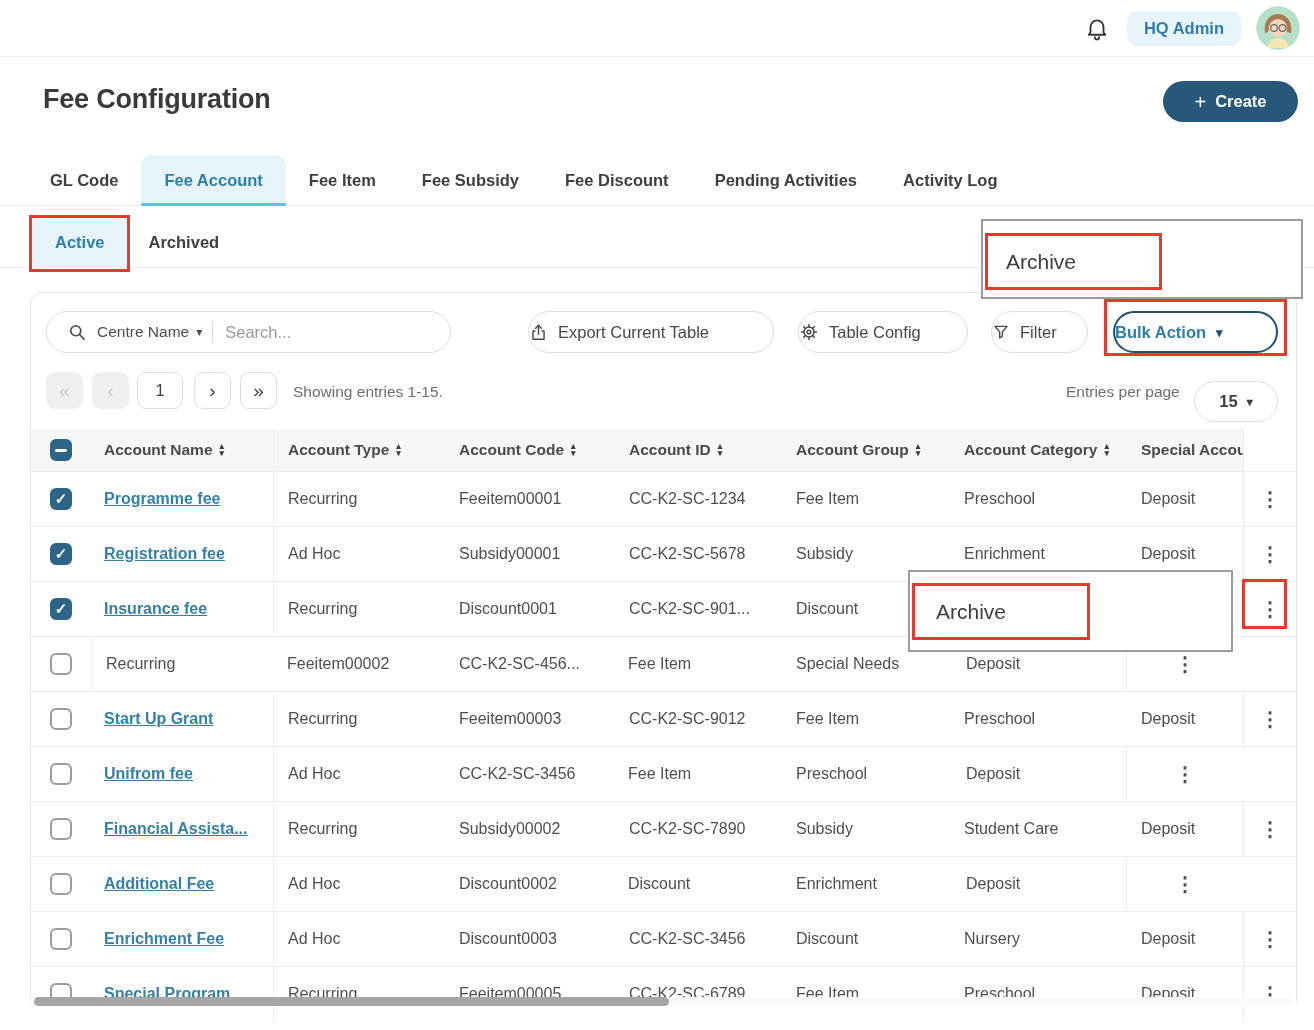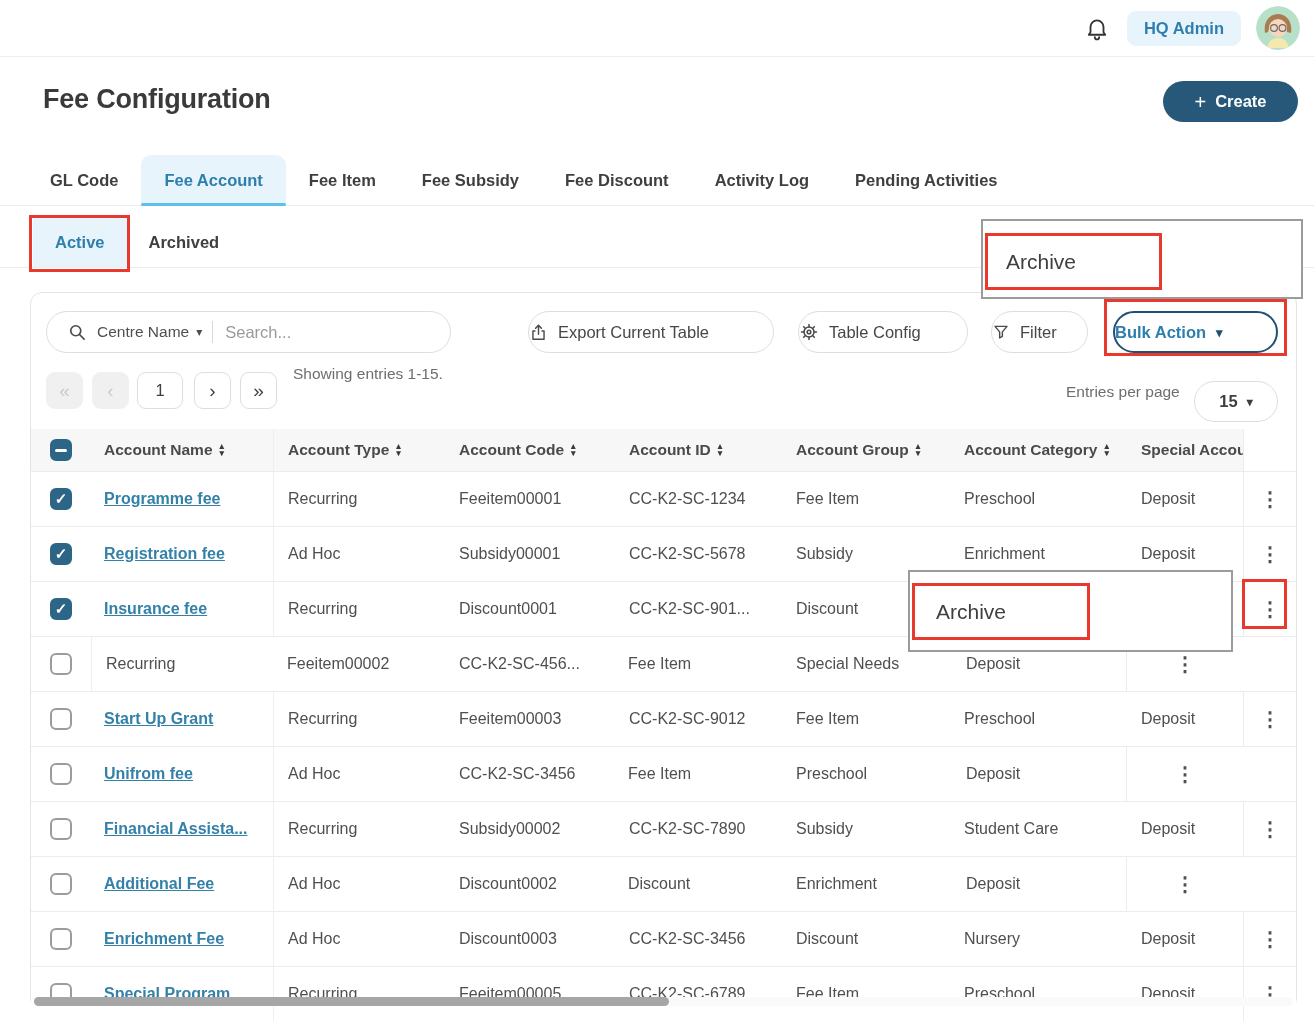--- a/index.html
+++ b/index.html
@@ -58,21 +58,21 @@
   .btn-filter{left:960px;width:97px;}
   .btn-bulk{left:1082px;width:165px;border:2px solid #1e5173;color:var(--accent-blue,#2e7fae);font-weight:700;}
   .btn-bulk .caret{color:#1e5173;font-size:13px;}
 
   
   .pbtn{position:absolute;top:79px;width:37px;height:37px;border-radius:9px;background:#fff;border:1.5px solid #dedede;
         display:flex;align-items:center;justify-content:center;font-size:19px;color:#3f3f3f;box-sizing:border-box;cursor:pointer;}
   .pbtn.disabled{background:#f0f0f0;border:none;color:#c9c9c9;}
   .p-first{left:15px;} .p-prev{left:61px;} .p-page{left:106px;width:46px;font-size:16.5px;}
   .p-next{left:163px;} .p-last{left:209px;}
-  .showing{position:absolute;left:262px;top:72px;font-size:15.5px;color:#6e6e6e;}
+  .showing{position:absolute;left:262px;top:90px;font-size:15.5px;color:#6e6e6e;}
   .entries-label{position:absolute;left:1035px;top:90px;font-size:15.5px;color:#6e6e6e;}
   .entries-pill{position:absolute;left:1163px;top:88px;width:84px;height:41px;border:1.5px solid #dedede;border-radius:21px;
                 display:flex;align-items:center;justify-content:center;gap:9px;font-size:16.5px;font-weight:600;color:#3f3f3f;
                 box-sizing:border-box;cursor:pointer;background:#fff;}
 
   
   .tbl{position:absolute;left:0;top:136px;width:1265px;}
   .thead,.trow{display:grid;grid-template-columns:60px 182px 172px 170px 168px 168px 175px 117px 53px;}
   .thead{height:42px;background:var(--header-bg,#f7f7f7);}
   .th{display:flex;align-items:center;font-size:15.5px;font-weight:700;color:#4a4a4a;white-space:nowrap;overflow:hidden;}
@@ -147,22 +147,22 @@
     <span class="plus">+</span>
     <span>Create</span>
   </div>
 
   <div class="tabs">
     <div class="tab">GL Code</div>
     <div class="tab active">Fee Account</div>
     <div class="tab">Fee Item</div>
     <div class="tab">Fee Subsidy</div>
     <div class="tab">Fee Discount</div>
+    <div class="tab">Pending Activities</div>
     <div class="tab">Activity Log</div>
-    <div class="tab">Pending Activities</div>
   </div>
 
   <div class="subtabs">
     <div class="subtab active">Active</div>
     <div class="subtab">Archived</div>
   </div>
 
   <div class="card">
 
     <div class="search">

